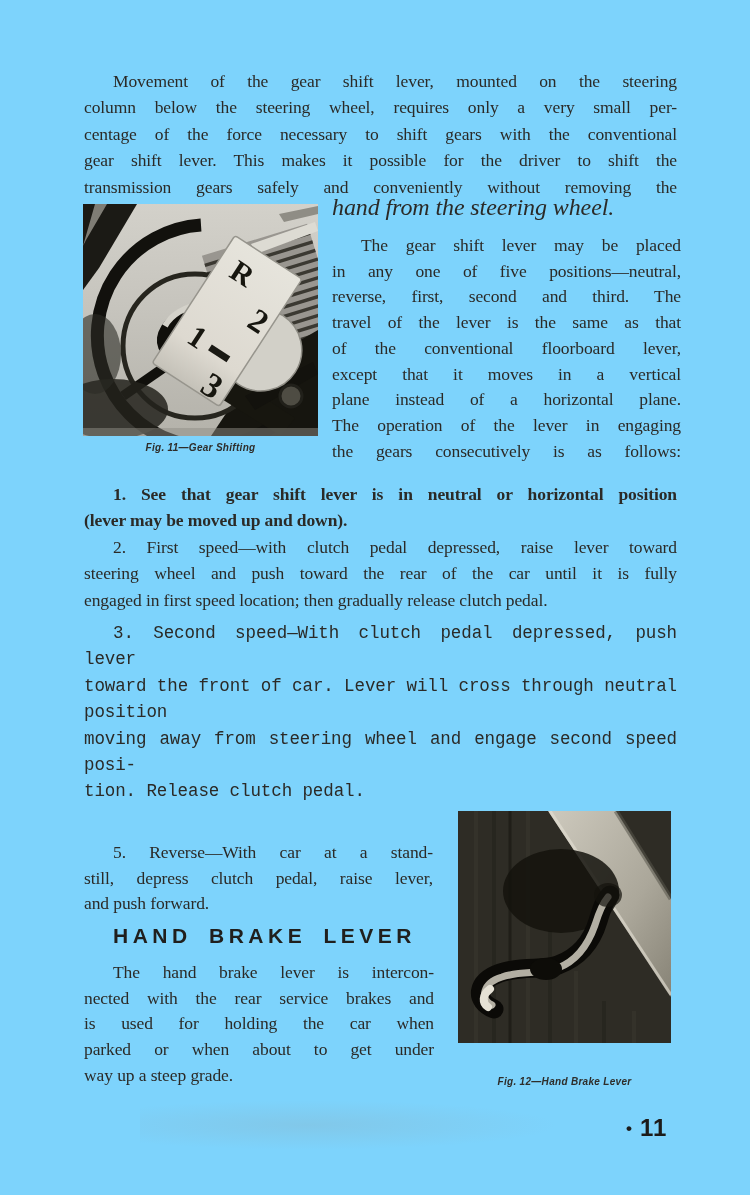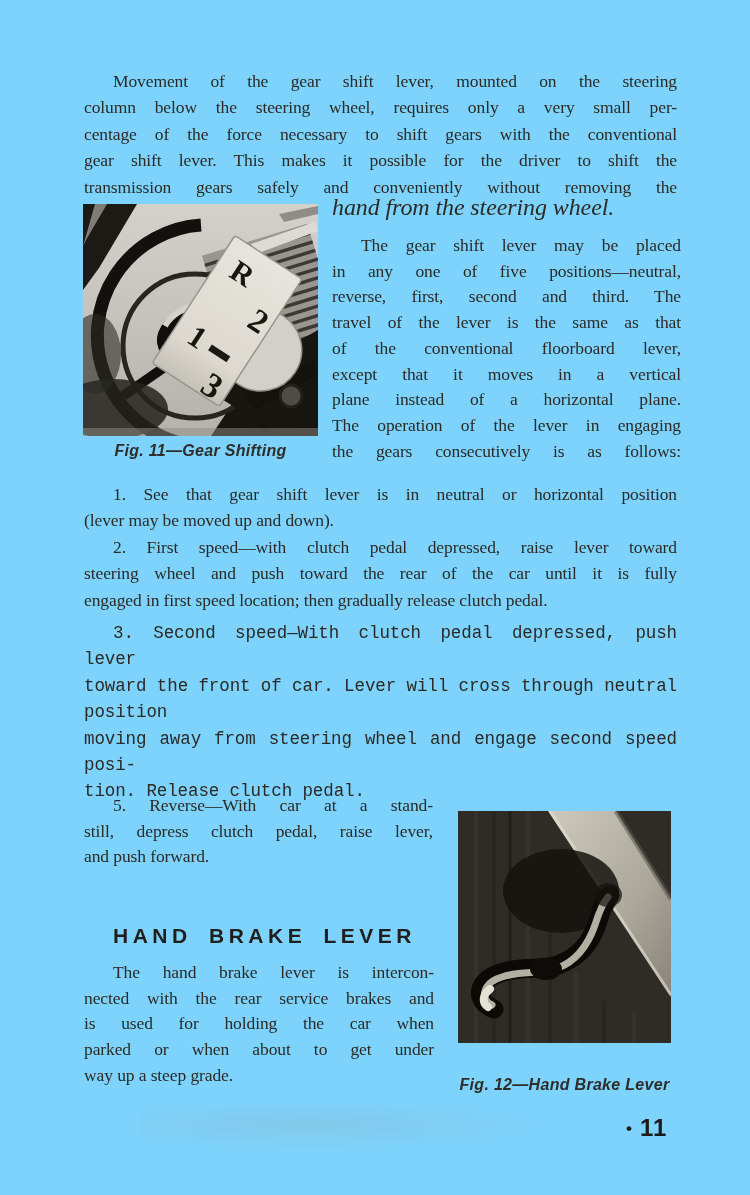--- a/index.html
+++ b/index.html
@@ -34,21 +34,21 @@
     position:absolute;
     font-family:"Liberation Sans",sans-serif;
     font-weight:bold; font-size:21px;
     letter-spacing:4.5px; word-spacing:7px;
     color:#201f1d;
   }
   figure { position:absolute; margin:0; }
   .figcap {
     font-family:"Liberation Sans",sans-serif;
     font-style:italic; font-weight:bold;
-    font-size:16px; color:#2e2d2a;
+    font-size:10px; color:#2e2d2a;
     text-align:center; letter-spacing:0.3px;
   }
   .cap11 { margin-top:6px; }
   .cap12 { margin-top:33px; }
   .page-number {
     position:absolute; left:626px; top:1114px;
     font-family:"Liberation Sans",sans-serif;
     font-weight:bold; color:#1c1b19;
     display:flex; align-items:center; gap:8px;
   }
@@ -158,36 +158,36 @@
       <div class="tline">in any one of five positions—neutral,</div>
       <div class="tline">reverse, first, second and third. The</div>
       <div class="tline">travel of the lever is the same as that</div>
       <div class="tline">of the conventional floorboard lever,</div>
       <div class="tline">except that it moves in a vertical</div>
       <div class="tline">plane instead of a horizontal plane.</div>
       <div class="tline">The operation of the lever in engaging</div>
       <div class="tline">the gears consecutively is as follows:</div>
     </div>
 
-  <div class="para" style="left:84px; top:481px; width:593px;">
+  <div class="para" style="left:84px; top:481px; width:593px;font-weight:bold;">
       <div class="tline">1. See that gear shift lever is in neutral or horizontal position</div>
       <div class="tline">(lever may be moved up and down).</div>
     </div>
   <div class="para" style="left:84px; top:534px; width:593px;">
       <div class="tline">2. First speed—with clutch pedal depressed, raise lever toward</div>
       <div class="tline">steering wheel and push toward the rear of the car until it is fully</div>
       <div class="tline">engaged in first speed location; then gradually release clutch pedal.</div>
     </div>
   <div class="para" style="left:84px; top:620px; width:593px;font-family:Liberation Mono, monospace;">
       <div class="tline">3. Second speed—With clutch pedal depressed, push lever</div>
       <div class="tline">toward the front of car. Lever will cross through neutral position</div>
       <div class="tline">moving away from steering wheel and engage second speed posi-</div>
       <div class="tline">tion. Release clutch pedal.</div>
     </div>
-  <div class="para col" style="left:84px; top:793px; width:349px;">
+  <div class="para col" style="left:84px; top:840px; width:349px;">
       <div class="tline">5. Reverse—With car at a stand-</div>
       <div class="tline">still, depress clutch pedal, raise lever,</div>
       <div class="tline">and push forward.</div>
     </div>
 
   <div class="section-heading" style="left:113px; top:924px;">HAND BRAKE LEVER</div>
   <div class="para col" style="left:84px; top:960px; width:350px;">
       <div class="tline">The hand brake lever is intercon-</div>
       <div class="tline">nected with the rear service brakes and</div>
       <div class="tline">is used for holding the car when</div>

